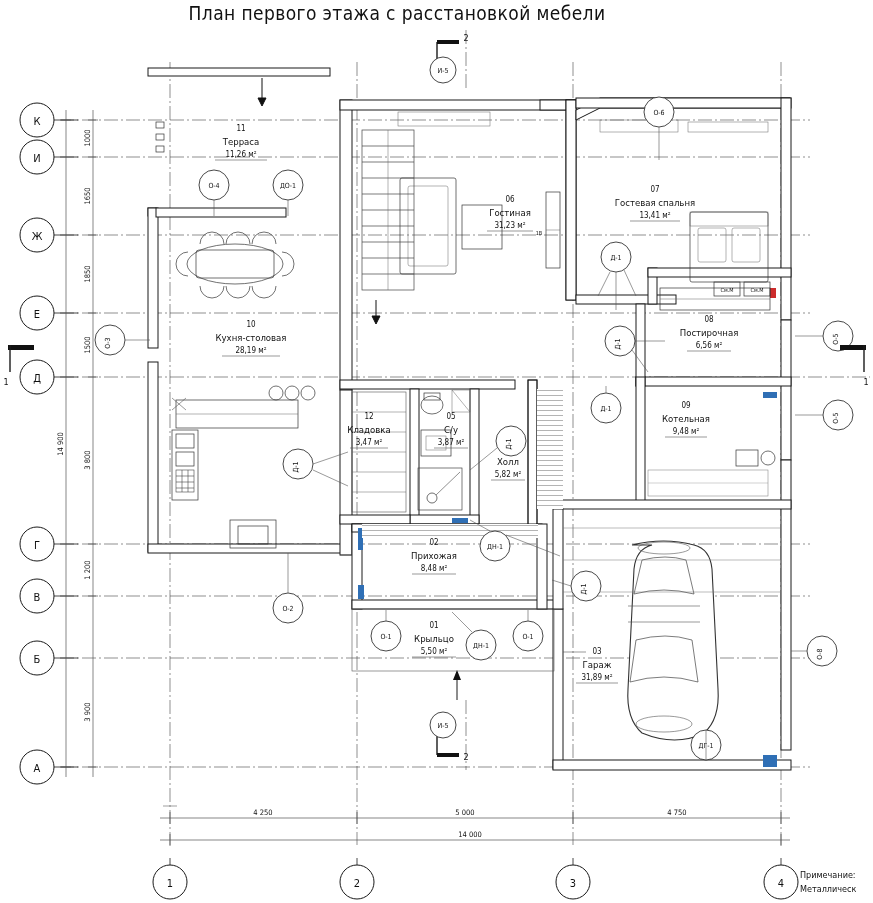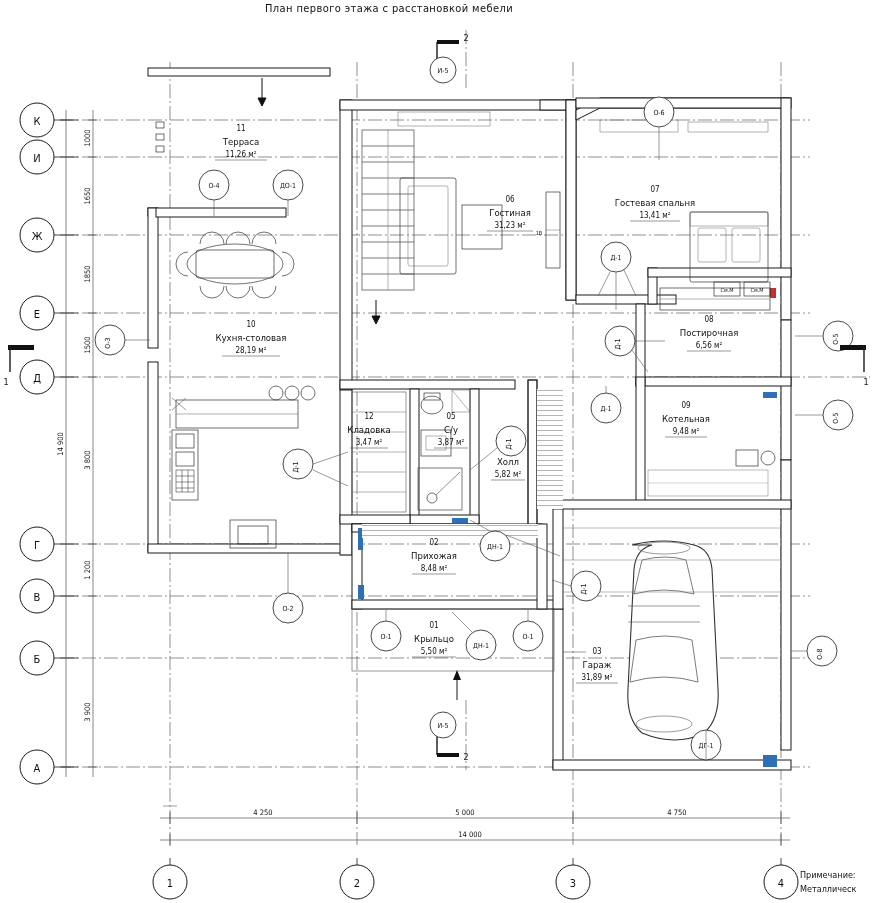--- a/index.html
+++ b/index.html
@@ -4,21 +4,21 @@
 <title>План первого этажа</title>
 <style>
   html,body{margin:0;padding:0;background:#ffffff;}
   body{
     width:873px;height:903px;position:relative;overflow:hidden;
     font-family:"DejaVu Sans Condensed","DejaVu Sans",sans-serif;
     color:#111;
   }
   .plan-title{
     position:absolute;left:0;top:2px;width:778px;text-align:center;
-    font-size:11px;letter-spacing:.4px;color:#111;
+    font-size:19px;letter-spacing:.4px;color:#111;padding-left:8px;
   }
   svg.plan-canvas{position:absolute;left:0;top:0;width:873px;height:903px;}
   
   .t{font-family:"DejaVu Sans Condensed","DejaVu Sans",sans-serif;fill:#111;}
   .t-room{font-size:9.5px;text-anchor:middle;}
   .t-num{font-size:8px;text-anchor:middle;}
   .t-area{font-size:8px;text-anchor:middle;}
   .t-axis{font-size:11px;text-anchor:middle;}
   .t-call{font-size:7px;text-anchor:middle;}
   .t-dim{font-size:7.5px;text-anchor:middle;}

